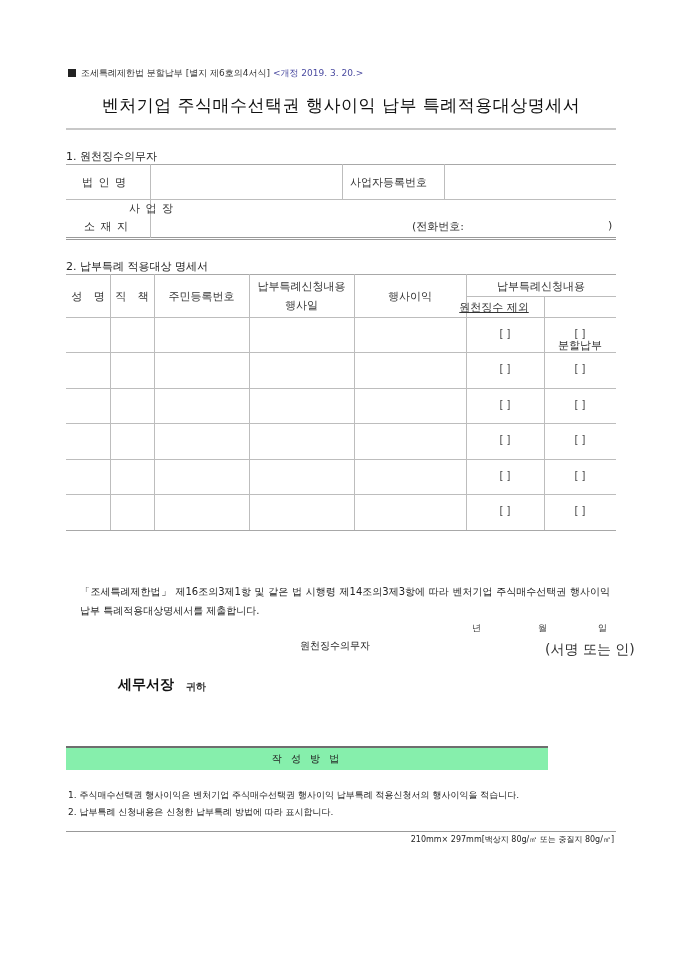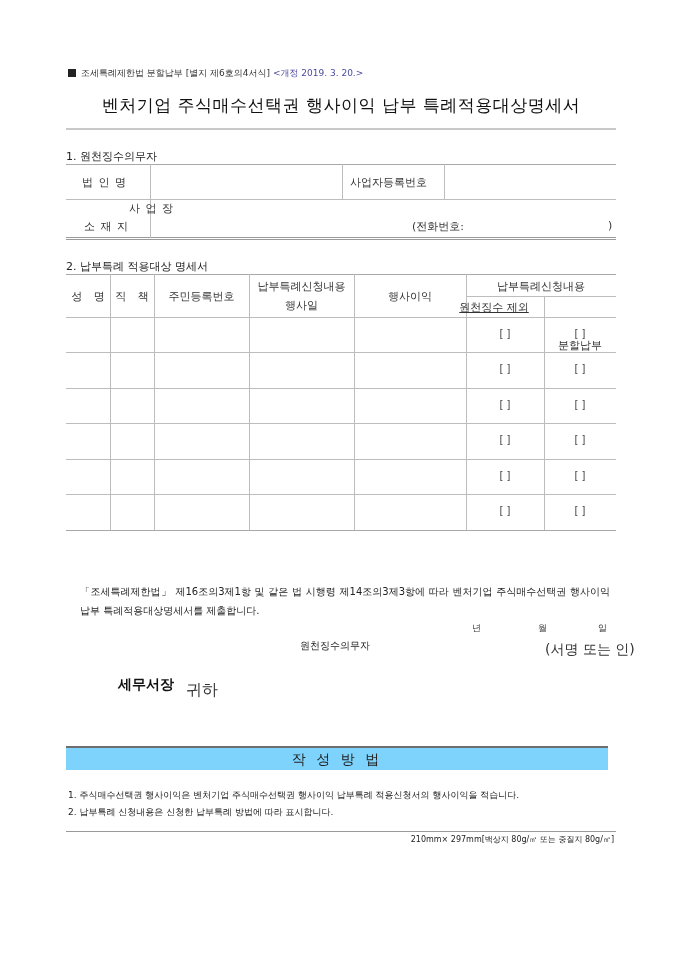--- a/index.html
+++ b/index.html
@@ -21,23 +21,23 @@
   .dbl { position: absolute; height: 3px; border-top: 1px solid #9a9a9a; border-bottom: 1px solid #9a9a9a; }
 
   .cell-text { position: absolute; font-size: 11px; color: #333; white-space: nowrap; }
   .center { text-align: center; }
   .chk { position: absolute; font-size: 10px; color: #444; width: 40px; text-align: center; }
 
   .decl { left: 80px; width: 530px; font-size: 10px; line-height: 19px; color: #222; text-align: justify; }
   .small { font-size: 9px; color: #333; }
 
   .addressee { left: 118px; top: 676px; font-size: 14px; font-weight: bold; color: #111; }
-  .gwiha { left: 186px; top: 680px; font-size: 16px; color: #333; }
+  .gwiha { left: 186px; top: 680px; font-size: 10px; color: #333; font-weight: bold; }
 
-  .guide-bar { left: 66px; top: 746px; width: 542px; height: 24px; background: #7dd3fc; border-top: 2px solid #6e6e6e; text-align: center; font-size: 14px; line-height: 22px; letter-spacing: 3px; color: #222; }
+  .guide-bar { left: 66px; top: 746px; width: 482px; height: 24px; background: #86efac; border-top: 2px solid #6e6e6e; text-align: center; font-size: 10px; line-height: 22px; letter-spacing: 3px; color: #222; }
   .note { left: 68px; font-size: 9px; color: #222; white-space: nowrap; }
   .foot-rule { left: 66px; top: 831px; width: 550px; height: 1px; background: #999; }
   .paper { right: 66px; top: 834px; font-size: 8px; color: #222; white-space: nowrap; }
 </style>
 </head>
 <body>
 
 <div class="abs hdr-note">
   <span class="sq"></span><span>조세특례제한법 분할납부 [별지 제6호의4서식]</span>
   <span class="rev">&lt;개정 2019. 3. 20.&gt;</span>

